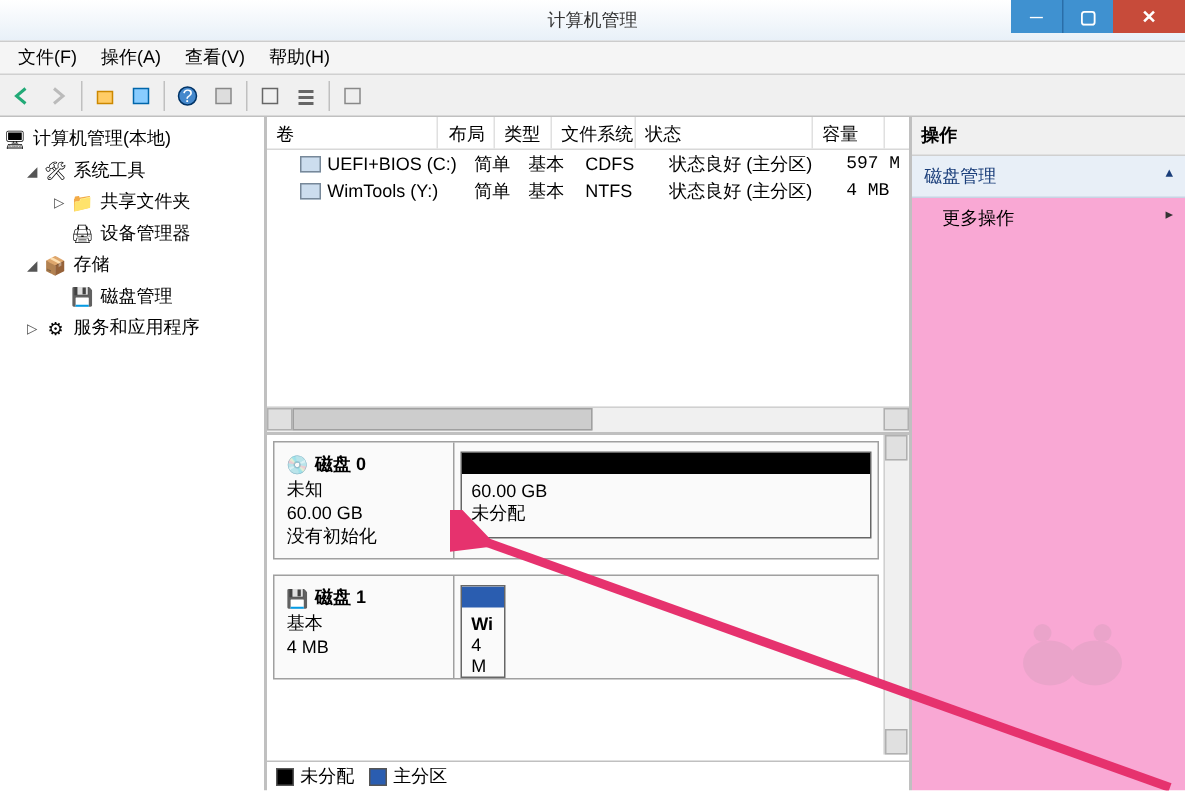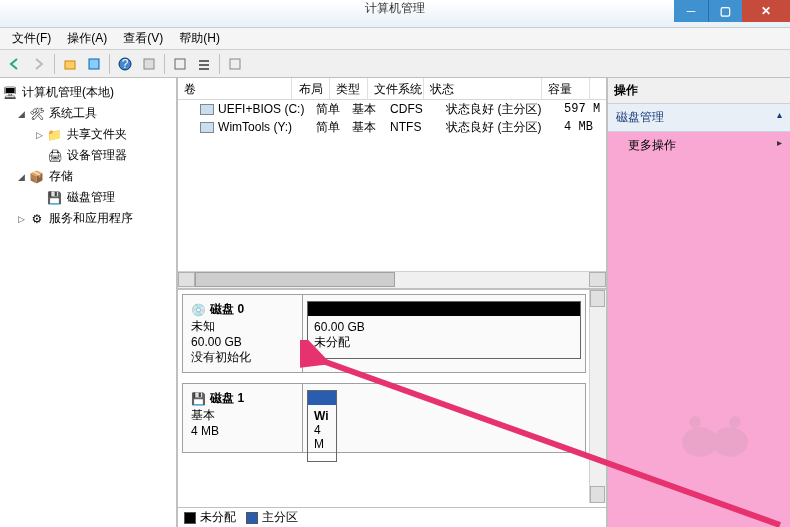--- a/index.html
+++ b/index.html
@@ -1,19 +1,19 @@
 <!DOCTYPE html>
 <html><head>
 <meta charset="utf-8">
 <style>
 * { margin: 0; padding: 0; box-sizing: border-box; font-family: "Microsoft YaHei", "SimSun", sans-serif; font-size: 12px; }
 body { background: #fff; width: 790px; height: 527px; overflow: hidden; position: relative; }
 
 
-.titlebar { height: 28px; background: linear-gradient(#fff, #e8f0f8); border-bottom: 1px solid #ccc; display: flex; position: relative; }
+.titlebar { height: 28px; background: linear-gradient(#fff, #e8f0f8); border-bottom: 1px solid #ccc; display: flex; align-items: center; position: relative; }
 .titlebar-title { flex: 1; text-align: center; color: #333; }
 .win-controls { position: absolute; right: 0; top: 0; display: flex; }
 .win-btn { width: 34px; height: 22px; display: flex; align-items: center; justify-content: center; color: #fff; font-weight: bold; }
 .win-min { background: #3f91d0; }
 .win-max { background: #3f91d0; border-left: 1px solid #2a6ea8; }
 .win-close { background: #c74b3a; width: 48px; }
 
 
 .menubar { height: 22px; background: #f5f5f5; border-bottom: 1px solid #d0d0d0; display: flex; align-items: center; padding-left: 4px; }
 .menu-item { padding: 2px 8px; cursor: default; }
@@ -256,21 +256,21 @@
         <div class="disk-block" style="height:70px;">
           <div class="disk-label">
             <b>
                 <span>💾</span>
                 <span>磁盘 1</span>
               </b>
             <div>基本</div>
             <div>4 MB</div>
           </div>
           <div class="disk-part-area">
-            <div class="part" style="width:30px; height:72px; overflow:hidden;">
+            <div class="part" style="width:30px; height:62px; overflow:hidden;">
               <div class="part-header-blue"></div>
               <div style="font-weight:bold">Wi</div>
               <div>4 M</div>
 
             </div>
           </div>
         </div>
       </div>
       <div class="vscroll">
         <div class="vs-btn vs-top"></div>

